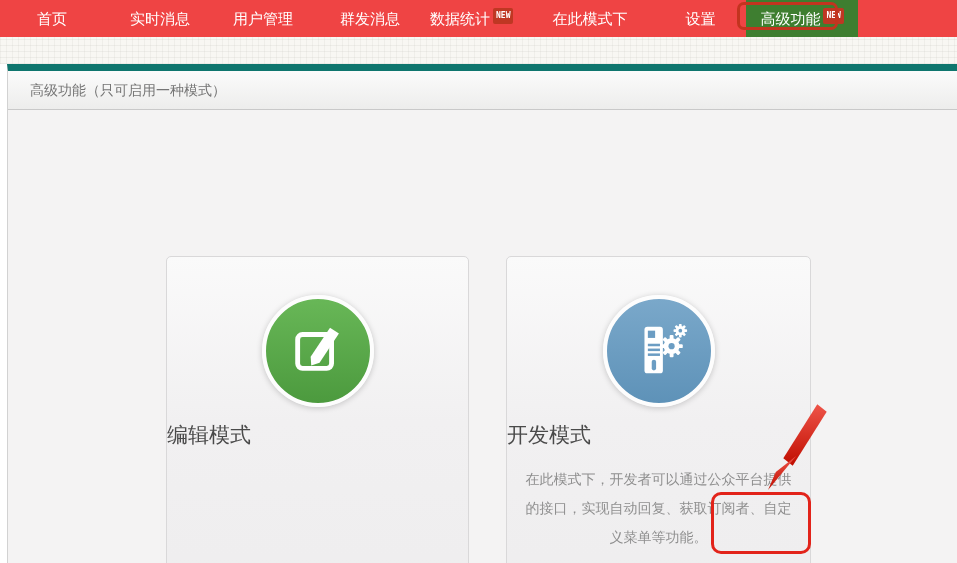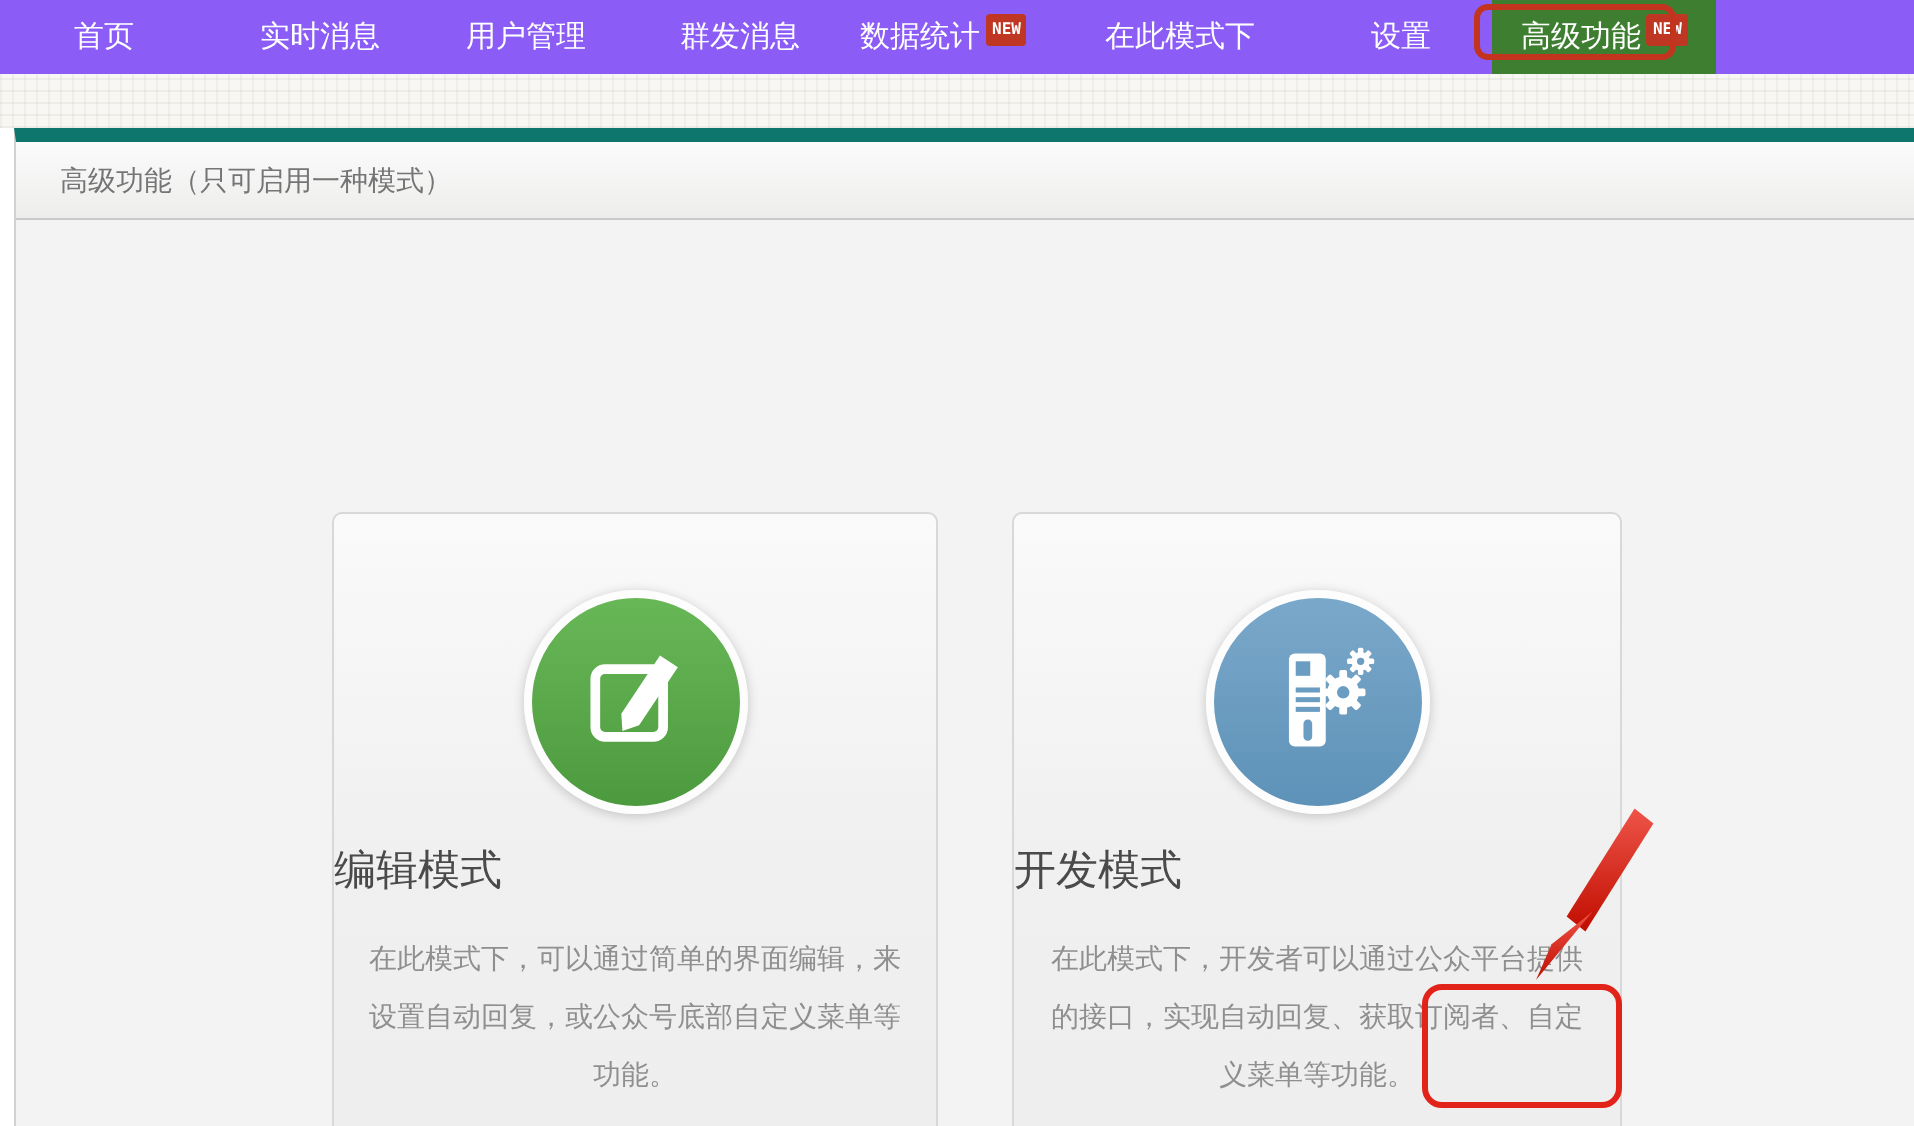--- a/index.html
+++ b/index.html
@@ -4,21 +4,21 @@
 <style>
   html,body{margin:0;padding:0;}
   body{
     width:957px;height:563px;position:relative;overflow:hidden;
     background:#ffffff;
     font-family:"Liberation Sans","DejaVu Sans",sans-serif;
   }
   
   .topnav{
     position:absolute;top:0;left:0;width:957px;height:37px;
-    background:#8b5cf6;display:flex;align-items:center;
+    background:#ef4444;display:flex;align-items:center;
   }
   .nav-item{
     height:37px;line-height:37px;color:#ffffff;font-size:15px;
     padding:0 14px;white-space:nowrap;cursor:pointer;
   }
   .nav-item.m1{margin-left:23px}.nav-item.m2{margin-left:35px}
   .nav-item.m3{margin-left:15px}.nav-item.m4{margin-left:19px}
   .nav-item.m5{margin-left:2px}.nav-item.m6{margin-left:11px}
   .nav-item.m7{margin-left:30px}.nav-item.m8{margin-left:17px}
   .nav-item.active{background:#3e7e30;}
@@ -114,21 +114,20 @@
   </header>
 
   <div class="card edit">
     <div class="icon-circle green">
       <svg width="62" height="62" viewBox="0 0 64 64">
         <rect x="11" y="15" width="35" height="35" rx="5" fill="none" stroke="#ffffff" stroke-width="5"></rect>
         <polygon points="44.4,8 53.6,14 33.6,44 25,47 24.4,38" fill="#ffffff"></polygon>
       </svg>
     </div>
     <h2 class="card-title">编辑模式</h2>
-    <p class="card-desc">在此模式下，可以通过简单的界面编辑，来设置自动回复，或公众号底部自定义菜单等功能。</p>
     <div class="card-footer">
       
       
       
     </div>
   </div>
 
   <div class="card dev">
     <div class="icon-circle blue">
       <svg width="62" height="62" viewBox="0 0 64 64">

